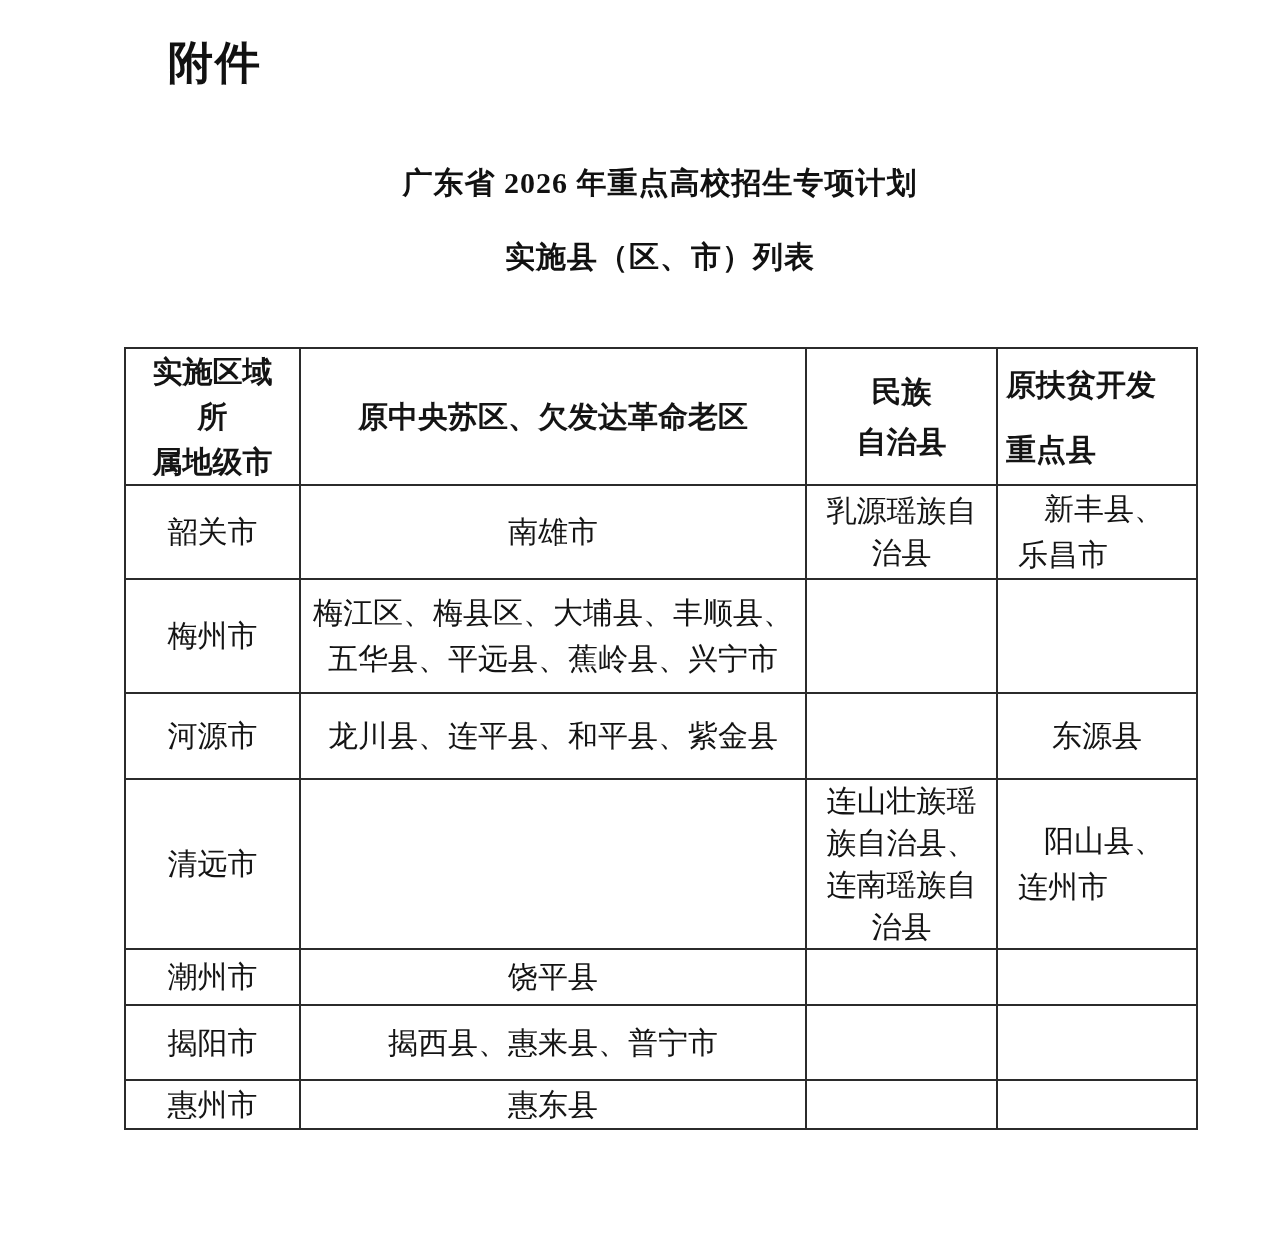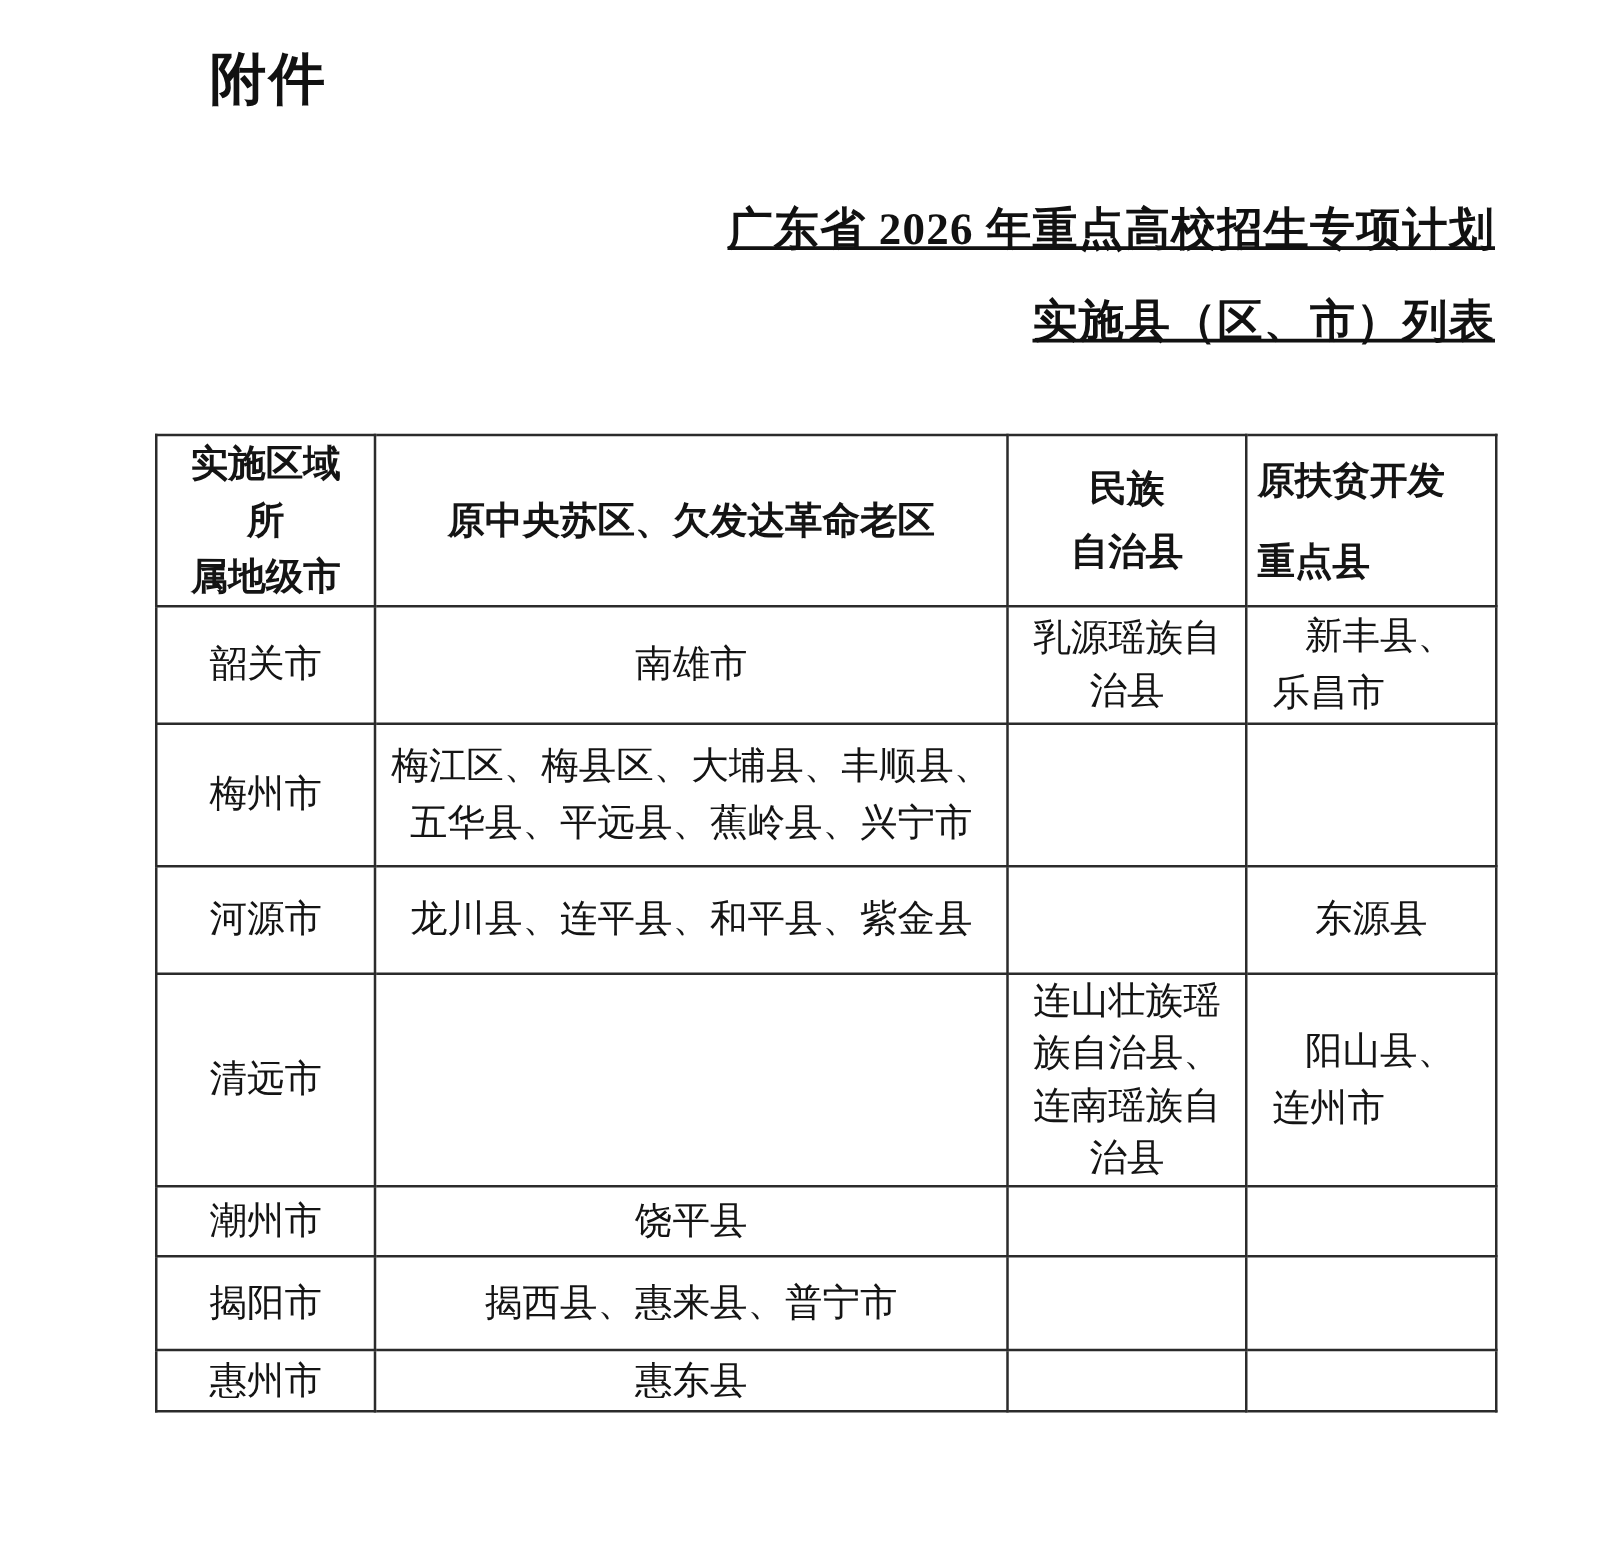--- a/index.html
+++ b/index.html
@@ -21,28 +21,27 @@
     font-family: "Liberation Sans", sans-serif;
     font-weight: bold;
     font-size: 45px;
     letter-spacing: 2px;
     color: #111;
   }
   .doc-title {
     position: absolute;
     left: 124px; top: 146px;
     width: 1072px;
-    text-align: right;
+    text-align: center;
     font-family: "Liberation Serif", serif;
     font-weight: bold;
-    font-size: 36px;
+    font-size: 30px;
     line-height: 74px;
     letter-spacing: 1px;
     color: #111;
-    text-decoration: underline;
   }
   table.counties {
     position: absolute;
     left: 124px; top: 347px;
     width: 1072px;
     border-collapse: collapse;
     table-layout: fixed;
     background: #fff;
   }
   .counties col.c1 { width: 175px; }

